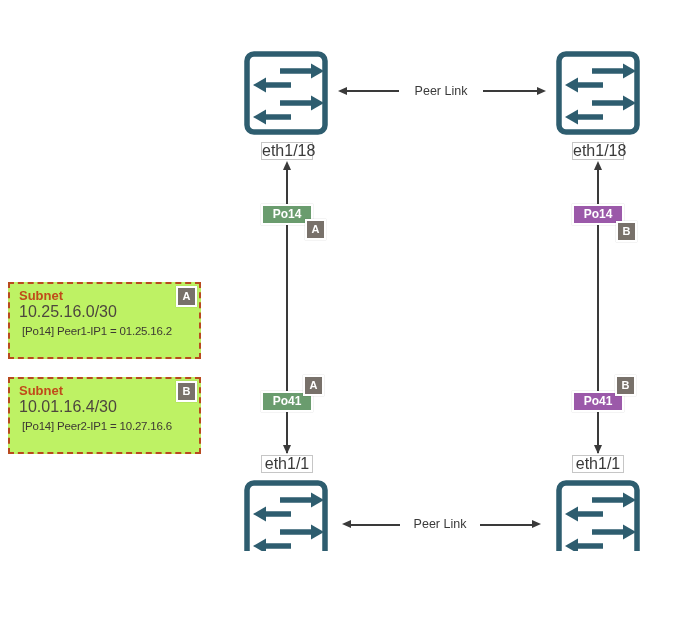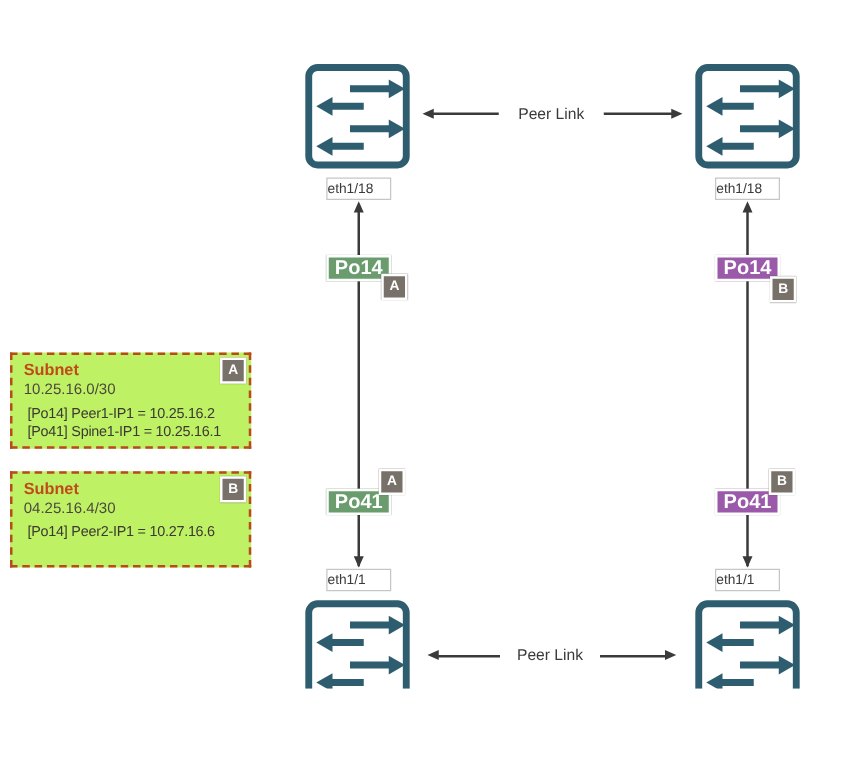--- a/index.html
+++ b/index.html
@@ -1,40 +1,40 @@
 <!DOCTYPE html>
 <html><head>
 <meta charset="utf-8">
 <style>
   html,body{margin:0;padding:0;background:#fff;}
   .canvas{position:relative;width:673px;height:551px;background:#ffffff;overflow:hidden;
           font-family:"Liberation Sans",sans-serif;}
   .switch{position:absolute;width:86px;height:86px;}
   .iface{position:absolute;width:52px;height:18px;background:#fff;border:1px solid #c6c6c6;
-         box-sizing:border-box;color:#3a3a3a;font-size:11px;line-height:16px;text-align:left;}
+         box-sizing:border-box;color:#3a3a3a;font-size:16px;line-height:16px;text-align:center;}
   .hline,.vline{position:absolute;background:#3a3a3a;}
   .hline{height:1.5px;}
   .vline{width:1.5px;}
   .link-label{position:absolute;background:#fff;color:#3a3a3a;font-size:12.5px;
               line-height:17px;text-align:center;}
   .arr{position:absolute;width:0;height:0;}
   .arr.up{border-left:4.5px solid transparent;border-right:4.5px solid transparent;border-bottom:9px solid #3a3a3a;}
   .arr.down{border-left:4.5px solid transparent;border-right:4.5px solid transparent;border-top:9px solid #3a3a3a;}
   .arr.left{border-top:4.5px solid transparent;border-bottom:4.5px solid transparent;border-right:9px solid #3a3a3a;}
   .arr.right{border-top:4.5px solid transparent;border-bottom:4.5px solid transparent;border-left:9px solid #3a3a3a;}
   .po{position:absolute;width:48px;height:17px;border:2px solid #fff;color:#fff;font-weight:bold;
-      font-size:16px;line-height:17px;text-align:center;box-shadow:0 0 1px rgba(0,0,0,.25);}
+      font-size:12px;line-height:17px;text-align:center;box-shadow:0 0 1px rgba(0,0,0,.25);}
   .po.green{background:#6a9c6e;}
   .po.purple{background:#9b59a9;}
   .tag{position:absolute;width:17px;height:17px;border:2px solid #fff;background:#78716a;color:#fff;
        font-weight:bold;font-size:11px;line-height:17px;text-align:center;box-shadow:0 0 1px rgba(0,0,0,.25);}
   .callout{position:absolute;width:193px;height:77px;border:2px dashed #b84a1e;box-sizing:border-box;
            padding:4px 9px;background:#bef264;}
   .callout .title{color:#c04a1a;font-weight:bold;font-size:13px;line-height:16px;}
-  .callout .cidr{color:#4d463e;font-size:12px;line-height:15px;}
+  .callout .cidr{color:#4d463e;font-size:16px;line-height:15px;}
   .callout .entries{margin-top:5px;padding-left:3px;}
   .callout .entry{color:#3d3933;font-size:11.5px;line-height:14.5px;letter-spacing:-0.2px;white-space:nowrap;}
   .callout .tag{right:2px;top:2px;}
 </style>
 </head>
 <body>
 
 <svg width="0" height="0" style="position:absolute">
   <defs>
     <g id="switch-glyph">
@@ -104,28 +104,27 @@
 
   <div class="tag" style="left:305px;top:219px">A</div>
   <div class="tag" style="left:616px;top:221px">B</div>
   <div class="tag" style="left:303px;top:375px">A</div>
   <div class="tag" style="left:615px;top:375px">B</div>
 
   <div class="callout" style="left:8px;top:282px">
     <div class="title">Subnet</div>
     <div class="cidr">10.25.16.0/30</div>
     <div class="entries">
-      <div class="entry">[Po14] Peer1-IP1 = 10.25.16.2</div>
-      <div class="entry">[Po41] Spine1-IP1 = 10.25.16.1</div>
+      <div class="entry">[Po14] Peer1-IP1 = 01.25.16.2</div>
     </div>
     <div class="tag">A</div>
   </div>
 
   <div class="callout" style="left:8px;top:377px">
     <div class="title">Subnet</div>
-    <div class="cidr">04.25.16.4/30</div>
+    <div class="cidr">10.01.16.4/30</div>
     <div class="entries">
       <div class="entry">[Po14] Peer2-IP1 = 10.27.16.6</div>
     </div>
     <div class="tag">B</div>
   </div>
 
 </div>
 
 </body></html>

